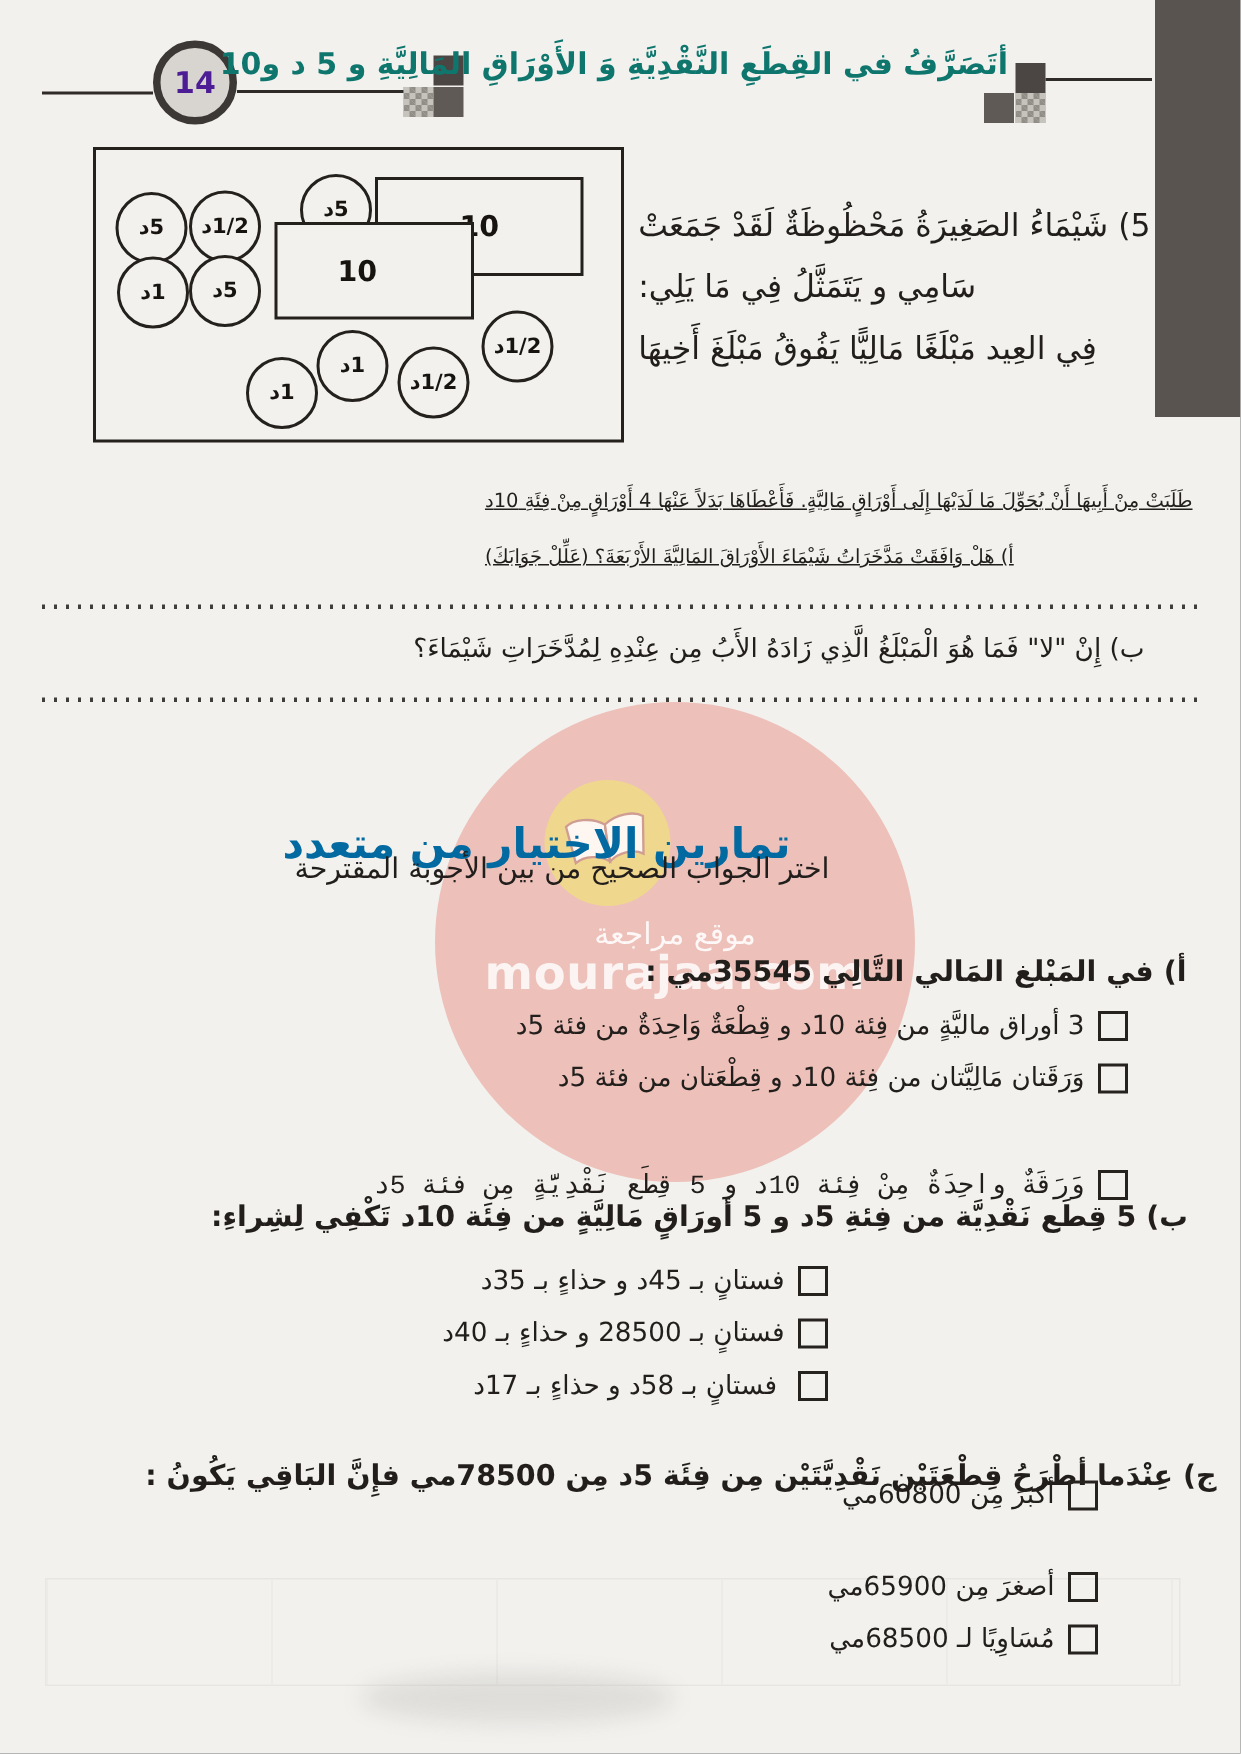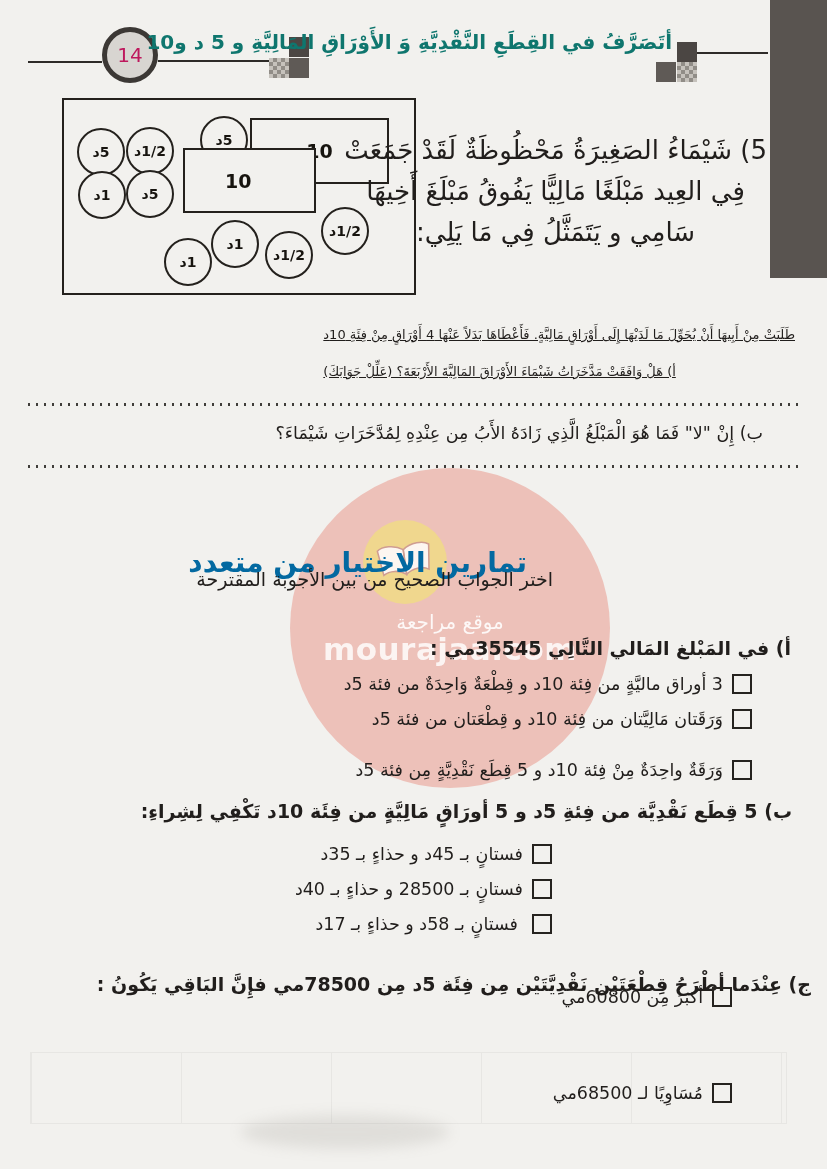--- a/index.html
+++ b/index.html
@@ -7,21 +7,21 @@
     position:relative;width:827px;height:1169px;margin:0 auto;
     background:#f2f1ee;overflow:hidden;
     font-family:"DejaVu Sans",sans-serif;color:#211e1c;direction:rtl;
   }
   .nowrap{white-space:nowrap;}
   
   .hline{position:absolute;height:2px;background:#2e2b28;}
   .page-num{
     position:absolute;left:102px;top:27px;width:46px;height:46px;border-radius:50%;
     background:#d8d5d1;border:5px solid #3c3835;display:flex;align-items:center;justify-content:center;
-    font-size:20px;font-weight:normal;color:#be185d;
+    font-size:20px;font-weight:bold;color:#4c1d95;
   }
   .orn{position:absolute;width:42px;height:42px;}
   .orn .sq{position:absolute;width:20px;height:20px;}
   .sq-dark{background:#4b4643;}
   .sq-mid{background:#5f5a56;}
   .sq-check{
     background-color:#c6c2bc;
     background-image:linear-gradient(45deg,#918d87 25%,transparent 25%,transparent 75%,#918d87 75%),
                      linear-gradient(45deg,#918d87 25%,transparent 25%,transparent 75%,#918d87 75%);
     background-size:8px 8px;background-position:0 0,4px 4px;
@@ -36,21 +36,21 @@
   .coin{
     position:absolute;width:44px;height:44px;border-radius:50%;border:2px solid #24211d;
     background:#f2f1ee;display:flex;align-items:center;justify-content:center;
     font-size:14px;font-weight:bold;direction:rtl;white-space:nowrap;color:#17140f;
   }
   .note{
     position:absolute;border:2px solid #24211d;background:#f2f1ee;
     display:flex;align-items:center;font-size:19px;font-weight:bold;color:#17140f;
   }
   
-  .q5-intro{position:absolute;right:60px;top:130px;text-align:center;font-size:26px;line-height:41px;}
+  .q5-intro{position:absolute;right:60px;top:130px;text-align:left;font-size:21px;line-height:41px;}
   .para{position:absolute;right:32px;top:316px;text-align:left;font-size:13px;line-height:37px;text-decoration:underline;}
   .dots{position:absolute;height:3px;background:repeating-linear-gradient(90deg,#403d3a 0 2px,transparent 2px 8px);}
   .part-b-line{position:absolute;right:64px;top:423px;font-size:17.5px;}
   
   .wm-circle{position:absolute;left:290px;top:468px;width:320px;height:320px;border-radius:50%;background:#edc1b9;}
   .wm-inner{position:absolute;left:363px;top:520px;width:84px;height:84px;border-radius:50%;background:#f0d78e;
             display:flex;align-items:center;justify-content:center;}
   .wm-t1{position:absolute;left:290px;top:610px;width:320px;text-align:center;
          color:rgba(255,255,255,0.88);font-size:20px;}
   .wm-t2{position:absolute;left:290px;top:631px;width:320px;text-align:center;direction:ltr;
@@ -110,22 +110,22 @@
     <div class="note" style="left:186px;top:18px;width:135px;height:62px;justify-content:center;">10</div>
     <div class="note" style="left:119px;top:48px;width:133px;height:65px;padding-left:40px;box-sizing:border-box;justify-content:flex-start;direction:ltr;">10</div>
     <div class="coin" style="left:100px;top:138px;">1د</div>
     <div class="coin" style="left:147px;top:120px;">1د</div>
     <div class="coin" style="left:201px;top:131px;">1/2د</div>
     <div class="coin" style="left:257px;top:107px;">1/2د</div>
   </div>
 
   <div class="q5-intro">
     <div class="nowrap">5) شَيْمَاءُ الصَغِيرَةُ مَحْظُوظَةٌ لَقَدْ جَمَعَتْ</div>
+    <div class="nowrap">سَامِي و يَتَمَثَّلُ فِي مَا يَلِي:</div>
     <div class="nowrap">فِي العِيد مَبْلَغًا مَالِيًّا يَفُوقُ مَبْلَغَ أَخِيهَا</div>
-    <div class="nowrap">سَامِي و يَتَمَثَّلُ فِي مَا يَلِي:</div>
   </div>
 
   <div class="para">
     <div class="nowrap">طَلَبَتْ مِنْ أَبِيهَا أَنْ يُحَوِّلَ مَا لَدَيْهَا إِلَى أَوْرَاقٍ مَالِيَّةٍ. فَأَعْطَاهَا بَدَلاً عَنْهَا 4 أَوْرَاقٍ مِنْ فِئَةِ 10د</div>
     <div class="nowrap">أ) هَلْ وَافَقَتْ مَدَّخَرَاتُ شَيْمَاءَ الأَوْرَاقَ المَالِيَّةَ الأَرْبَعَةَ؟ (عَلِّلْ جَوَابَكَ)</div>
   </div>
 
   <div class="dots" style="left:28px;top:403px;width:770px;"></div>
   <div class="part-b-line nowrap">ب) إِنْ "لا" فَمَا هُوَ الْمَبْلَغُ الَّذِي زَادَهُ الأَبُ مِن عِنْدِهِ لِمُدَّخَرَاتِ شَيْمَاءَ؟</div>
   <div class="dots" style="left:28px;top:465px;width:770px;"></div>
@@ -146,21 +146,21 @@
 
   <div class="q-label nowrap" style="right:36px;top:637px;">أ) في المَبْلغ المَالي التَّالِي 35545مي :</div>
   <div class="choice" style="right:75px;top:671px;">
     <span class="cb"></span>
     <span class="choice-label">3 أوراق ماليَّةٍ من فِئة 10د و قِطْعَةٌ وَاحِدَةٌ من فئة 5د</span>
   </div>
   <div class="choice" style="right:75px;top:706px;">
     <span class="cb"></span>
     <span class="choice-label">وَرَقَتان مَالِيَّتان من فِئة 10د و قِطْعَتان من فئة 5د</span>
   </div>
-  <div class="choice" style="right:75px;top:757px;">
+  <div class="choice" style="right:75px;top:777px;font-family:Liberation Mono, monospace;">
     <span class="cb"></span>
     <span class="choice-label">وَرَقَةٌ واحِدَةٌ مِنْ فِئة 10د و 5 قِطَع نَقْدِيَّةٍ مِن فئة 5د</span>
   </div>
 
   <div class="q-label nowrap" style="right:35px;top:800px;">ب) 5 قِطَع نَقْدِيَّة من فِئةِ 5د و 5 أورَاقٍ مَالِيَّةٍ من فِئَة 10د تَكْفِي لِشِراءِ:</div>
   <div class="choice" style="right:275px;top:841px;">
     <span class="cb"></span>
     <span class="choice-label">فستانٍ بـ 45د و حذاءٍ بـ 35د</span>
   </div>
   <div class="choice" style="right:275px;top:876px;align-items:center;">
@@ -170,20 +170,24 @@
   <div class="choice" style="right:275px;top:911px;gap:14px;">
     <span class="cb"></span>
     <span class="choice-label">فستانٍ بـ 58د و حذاءٍ بـ 17د</span>
   </div>
 
   <div class="q-label nowrap" style="right:16px;top:973px;">ج) عِنْدَما أطْرَحُ قِطْعَتَيْن نَقْدِيَّتَيْن مِن فِئَة 5د مِن 78500مي فإِنَّ البَاقِي يَكُونُ :</div>
   <div class="choice" style="right:95px;top:984px;">
     <span class="cb"></span>
     <span class="choice-label">أكبرَ مِن 60800مي</span>
   </div>
+  <div class="choice" style="right:95px;top:1045px;">
+    <span class="cb"></span>
+    <span class="choice-label">أصغرَ مِن 65900مي</span>
+  </div>
   <div class="choice" style="right:95px;top:1080px;">
     <span class="cb"></span>
     <span class="choice-label">مُسَاوِيًا لـ 68500مي</span>
   </div>
 
   <div class="ghost-table"></div>
   <div class="ghost-smudge"></div>
 
 </div>
 

